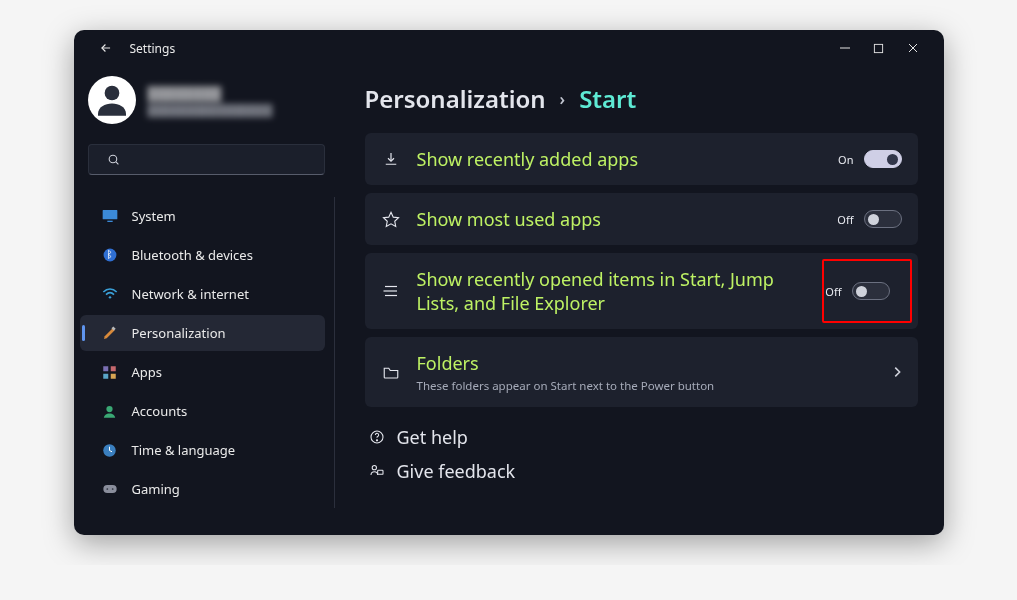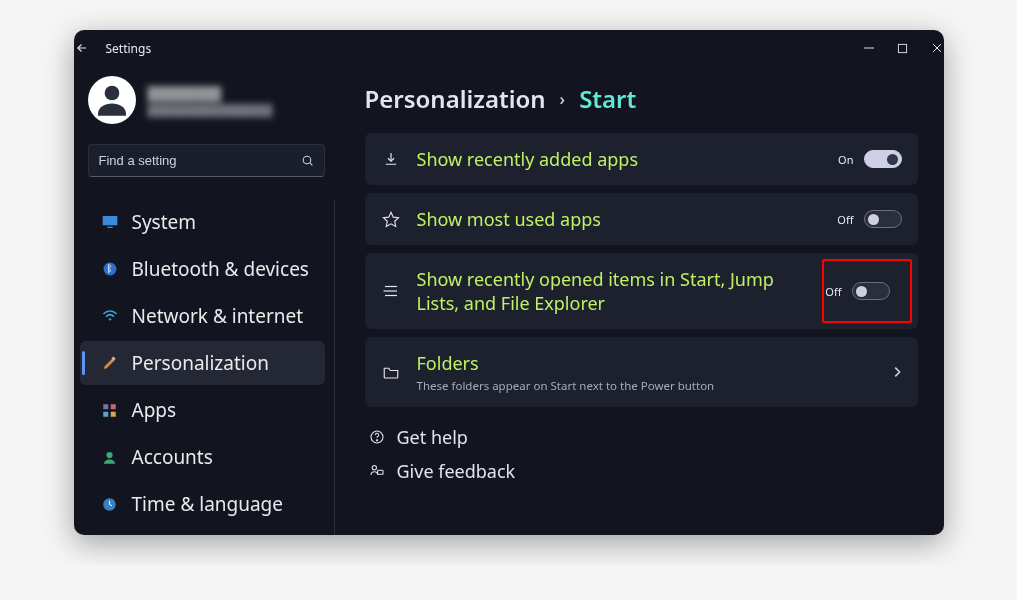--- a/index.html
+++ b/index.html
@@ -19,21 +19,21 @@
       box-shadow: 0 8px 30px rgba(0,0,0,0.35);
       overflow: hidden;
       display: flex;
       flex-direction: column;
       color: #ffffff;
     }
     .titlebar {
       height: 36px;
       display: flex;
       align-items: center;
-      padding: 0 0;
+      padding: 0 24px;
       justify-content: space-between;
     }
     .title-left { display: flex; align-items: center; gap: 16px; }
     .back-arrow { width: 16px; height: 16px; display: flex; align-items: center; justify-content: center; color: #e6e6e6; cursor: pointer; }
     .title-text { font-size: 12px; color: #eaeaea; }
     .win-controls { display: flex; gap: 20px; align-items: center; }
     .win-btn { width: 14px; height: 14px; color: #e4e4e4; cursor: pointer; display: flex; align-items: center; justify-content: center; }
     .body { flex: 1; display: flex; overflow: hidden; }
     .sidebar {
       width: 265px;
@@ -68,21 +68,21 @@
     .search input {
       background: transparent; border: none; outline: none;
       color: #cfd2db; font-size: 13px; width: 100%;
     }
     .search input::placeholder { color: #cfd2db; }
     .search-ico { color: #cfd2db; font-size: 12px; margin-left: 8px; }
     .nav { margin-top: 12px; display: flex; flex-direction: column; gap: 1px; border-right: 1px solid #2b2f3c; padding-right: 3px; margin-right: 4px;}
     .nav-item {
       display: flex; align-items: center; gap: 14px;
       padding: 9px 10px 9px 22px;
-      font-size: 19px; color: #eaeaea;
+      font-size: 13px; color: #eaeaea;
       border-radius: 6px; cursor: pointer;
       margin: 1px 6px;
       position: relative;
     }
     .nav-item.active {
       background: #242835;
     }
     .nav-item.active::before {
       content: "";
       position: absolute; left: 2px; top: 10px; bottom: 10px; width: 3px;
@@ -186,21 +186,20 @@
             </svg>
         </div>
         <div class="profile-text">
           <div class="profile-name">████████</div>
           <div class="profile-sub">████████████████</div>
         </div>
       </div>
 
       <div class="search-wrap">
         <div class="search">
-          <input type="text" placeholder="Find a setting" style="">
           <span class="search-ico">
             <svg width="13" height="13" viewBox="0 0 24 24" fill="none" stroke="currentColor" stroke-width="2">
                 <circle cx="11" cy="11" r="7"></circle>
                 <line x1="21" y1="21" x2="16.5" y2="16.5"></line>
               </svg>
           </span>
         </div>
       </div>
 
       <div class="nav">

